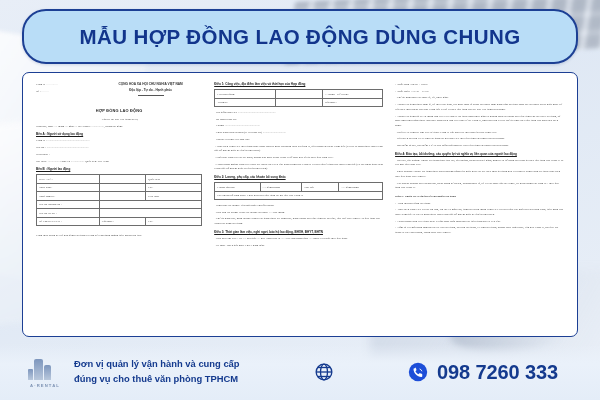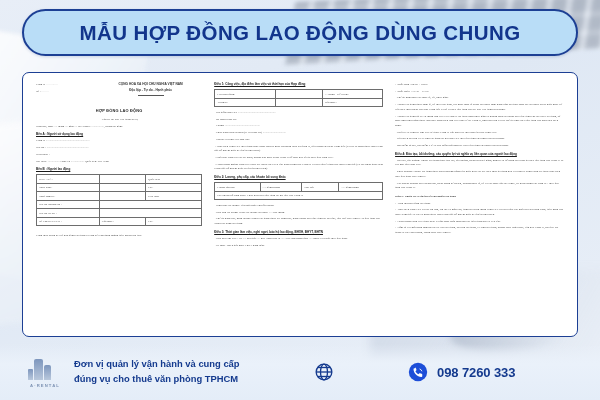--- a/index.html
+++ b/index.html
@@ -38,21 +38,21 @@
   }
   .hand-blur {
     position: absolute; right: 40px; bottom: 48px; width: 110px; height: 40px;
     background: linear-gradient(110deg, rgba(175,186,203,.75), rgba(225,231,240,.2));
     border-radius: 40% 60% 55% 45%;
     filter: blur(3.5px);
   }
 
   
   #title-bar {
-    position: absolute; z-index: 3; left: 22px; top: 9px; width: 556px; height: 47px;
+    position: absolute; z-index: 3; left: 22px; top: 9px; width: 556px; height: 55px;
     background: #b9ddf7;
     border: 2px solid #1c3f94;
     border-radius: 24px;
     display: flex; align-items: center; justify-content: center;
     box-shadow: 0 1px 3px rgba(30,60,130,.18);
   }
   #title-text {
     color: #12358c;
     font-size: 20.5px;
     font-weight: bold;
@@ -107,21 +107,21 @@
   .tw2 { left: 22px; width: 7px;  height: 15px; border-radius: 2px 2px 0 0; }
   .tw3 { left: 6px;  width: 5px;  height: 11px; border-radius: 1px 1px 0 0; }
   #logo-name { position: absolute; bottom: 1px; left: 0; width: 46px; text-align: center;
                font-size: 4.2px; letter-spacing: 1.1px; color: #7e93b4; font-weight: bold; }
   #brand-text { margin-left: 6px; color: #143a8e; font-size: 9.4px; font-weight: bold; line-height: 1.55; }
 
   #site-block { display: flex; align-items: center; margin-left: 14px; }
   #phone-block { display: flex; align-items: center; margin-left: 46px; }
   .ico { flex: 0 0 auto; }
   #site-url { margin-left: 9px; color: #143a8e; font-size: 14.5px; font-weight: bold; letter-spacing: -.2px; }
-  #phone-number { margin-left: 9px; color: #143a8e; font-size: 13px; font-weight: bold; letter-spacing: -.1px; }
+  #phone-number { margin-left: 9px; color: #143a8e; font-size: 20px; font-weight: bold; letter-spacing: -.1px; }
 </style>
 </head>
 <body>
 
 <div id="backdrop">
   <div class="kb"></div>
   <div class="paper-sheet"></div>
   <div class="paper-sheet2"></div>
   <div class="desk-blur"></div>
   <div class="hand-blur"></div>

